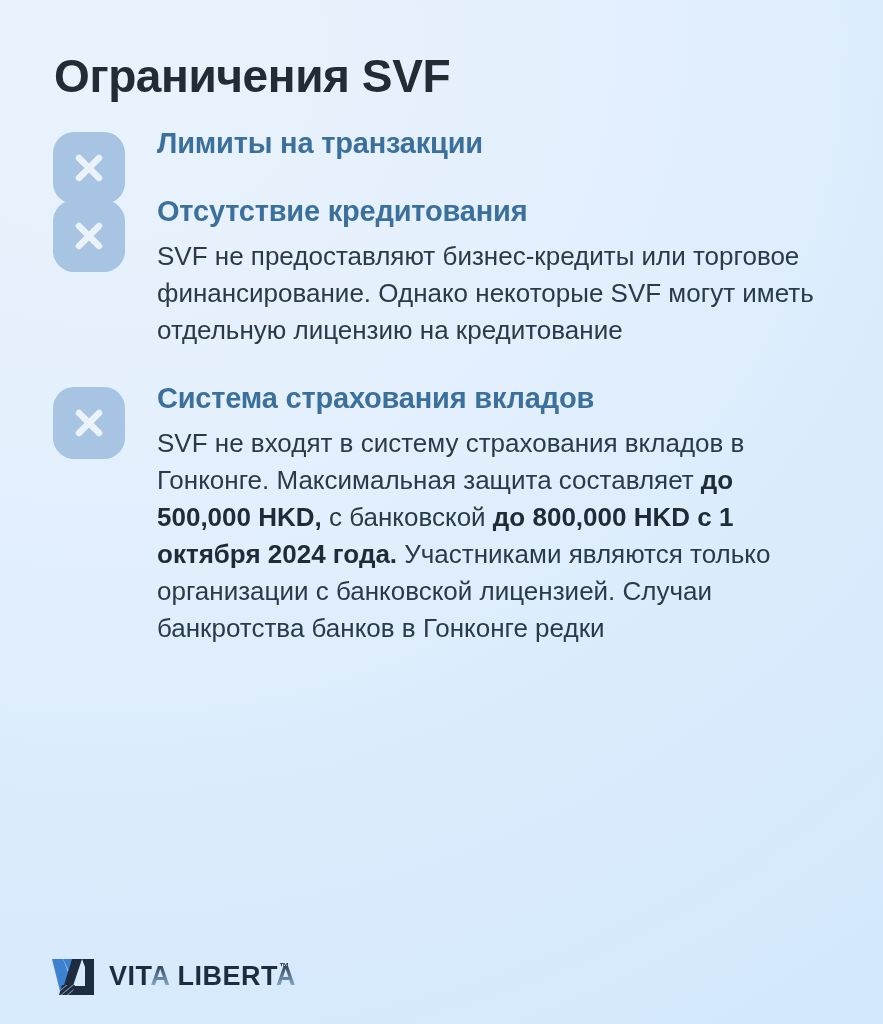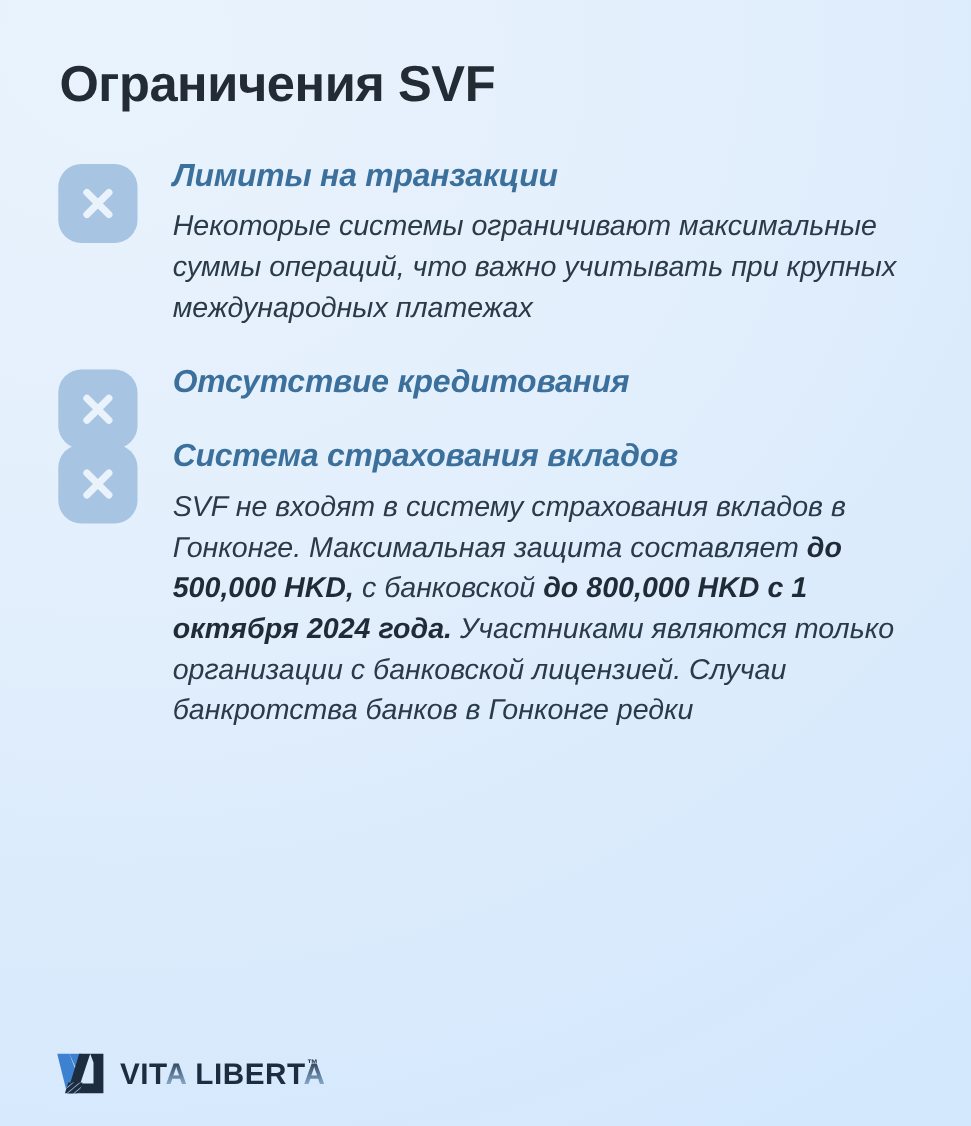--- a/index.html
+++ b/index.html
@@ -33,23 +33,22 @@
     line-height: 56px;
     font-weight: 700;
     letter-spacing: -0.4px;
     color: #232c35;
     white-space: nowrap;
   }
 
   .items {
     position: absolute;
     left: 0;
-    top: 141px;
+    top: 124px;
     width: 883px;
-    font-style: italic;
   }
 
   .item {
     position: relative;
     padding-left: 157px;
     padding-right: 46px;
     margin-bottom: 30px;
   }
 
   .item:last-child { margin-bottom: 16px; }
@@ -120,35 +119,35 @@
     <section class="item">
       <span class="item-icon">
         <svg width="36" height="36" viewBox="0 0 36 36" aria-hidden="true">
           <g stroke="#eaf3fb" stroke-width="6.5" stroke-linecap="round">
             <line x1="8" y1="8" x2="28" y2="28"></line>
             <line x1="28" y1="8" x2="8" y2="28"></line>
           </g>
         </svg>
       </span>
       <h2 class="item-heading">Лимиты на транзакции</h2>
-      <p class="item-body">
-        <span>Некоторые системы ограничивают максимальные суммы операций, что важно учитывать при крупных международных платежах</span>
-      </p>
     </section>
 
     <section class="item">
       <span class="item-icon">
         <svg width="36" height="36" viewBox="0 0 36 36" aria-hidden="true">
           <g stroke="#eaf3fb" stroke-width="6.5" stroke-linecap="round">
             <line x1="8" y1="8" x2="28" y2="28"></line>
             <line x1="28" y1="8" x2="8" y2="28"></line>
           </g>
         </svg>
       </span>
       <h2 class="item-heading">Отсутствие кредитования</h2>
+      <p class="item-body">
+        <span>SVF не предоставляют бизнес-кредиты или торговое финансирование. Однако некоторые SVF могут иметь отдельную лицензию на кредитование</span>
+      </p>
     </section>
 
     <section class="item">
       <span class="item-icon">
         <svg width="36" height="36" viewBox="0 0 36 36" aria-hidden="true">
           <g stroke="#eaf3fb" stroke-width="6.5" stroke-linecap="round">
             <line x1="8" y1="8" x2="28" y2="28"></line>
             <line x1="28" y1="8" x2="8" y2="28"></line>
           </g>
         </svg>

